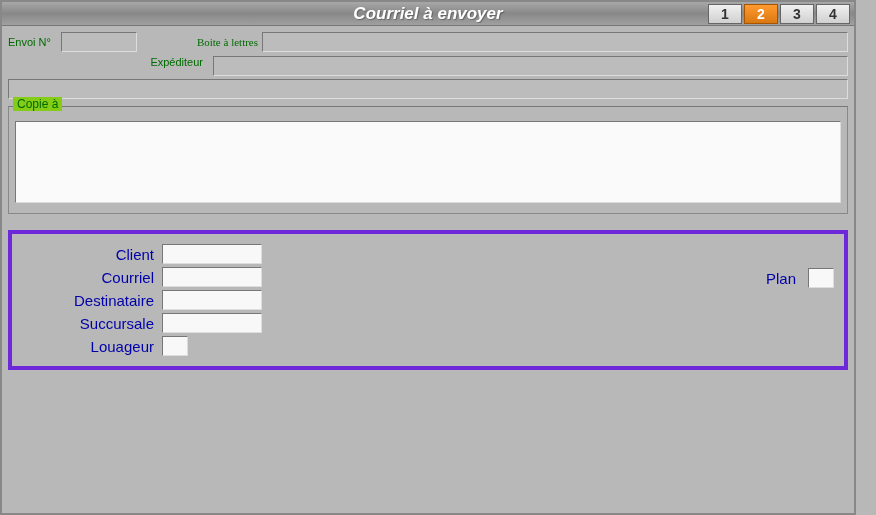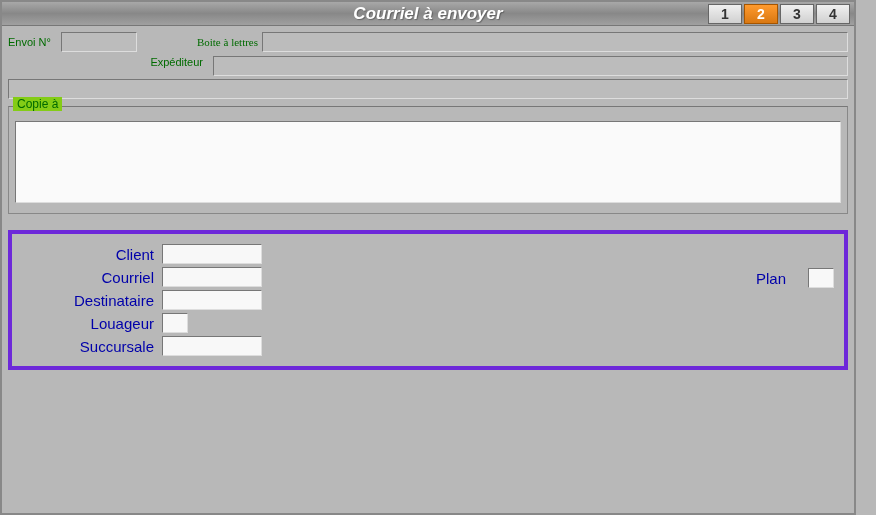--- a/index.html
+++ b/index.html
@@ -165,21 +165,21 @@
     .w26 { width: 26px; }
     .w22 { width: 22px; }
     .right-field {
       margin-left: auto;
       margin-top: 24px;
       display: flex;
       align-items: center;
     }
     .right-field .blue-label {
       width: auto;
-      padding-right: 22px;
+      padding-right: 12px;
     }
   </style>
 </head>
 <body>
 
 <div class="window">
 
   <div class="title-bar">
     <div class="title-text">Courriel à envoyer</div>
     <div class="tab-buttons">
@@ -221,26 +221,26 @@
         </div>
         <div class="blue-row">
           <span class="blue-label">Courriel</span>
           <input class="white-input w100" value="" style="">
         </div>
         <div class="blue-row">
           <span class="blue-label">Destinataire</span>
           <input class="white-input w100" value="" style="">
         </div>
         <div class="blue-row">
+          <span class="blue-label">Succursale</span>
+          <input class="white-input w100" value="" style="">
+        </div>
+        <div class="blue-row">
           <span class="blue-label">Louageur</span>
           <input class="white-input w26" value="" style="">
-        </div>
-        <div class="blue-row">
-          <span class="blue-label">Succursale</span>
-          <input class="white-input w100" value="" style="">
         </div>
       </div>
       <div class="right-field">
         <span class="blue-label">Plan</span>
         <input class="white-input w26" value="" style="">
       </div>
     </div>
 
   </div>
 

